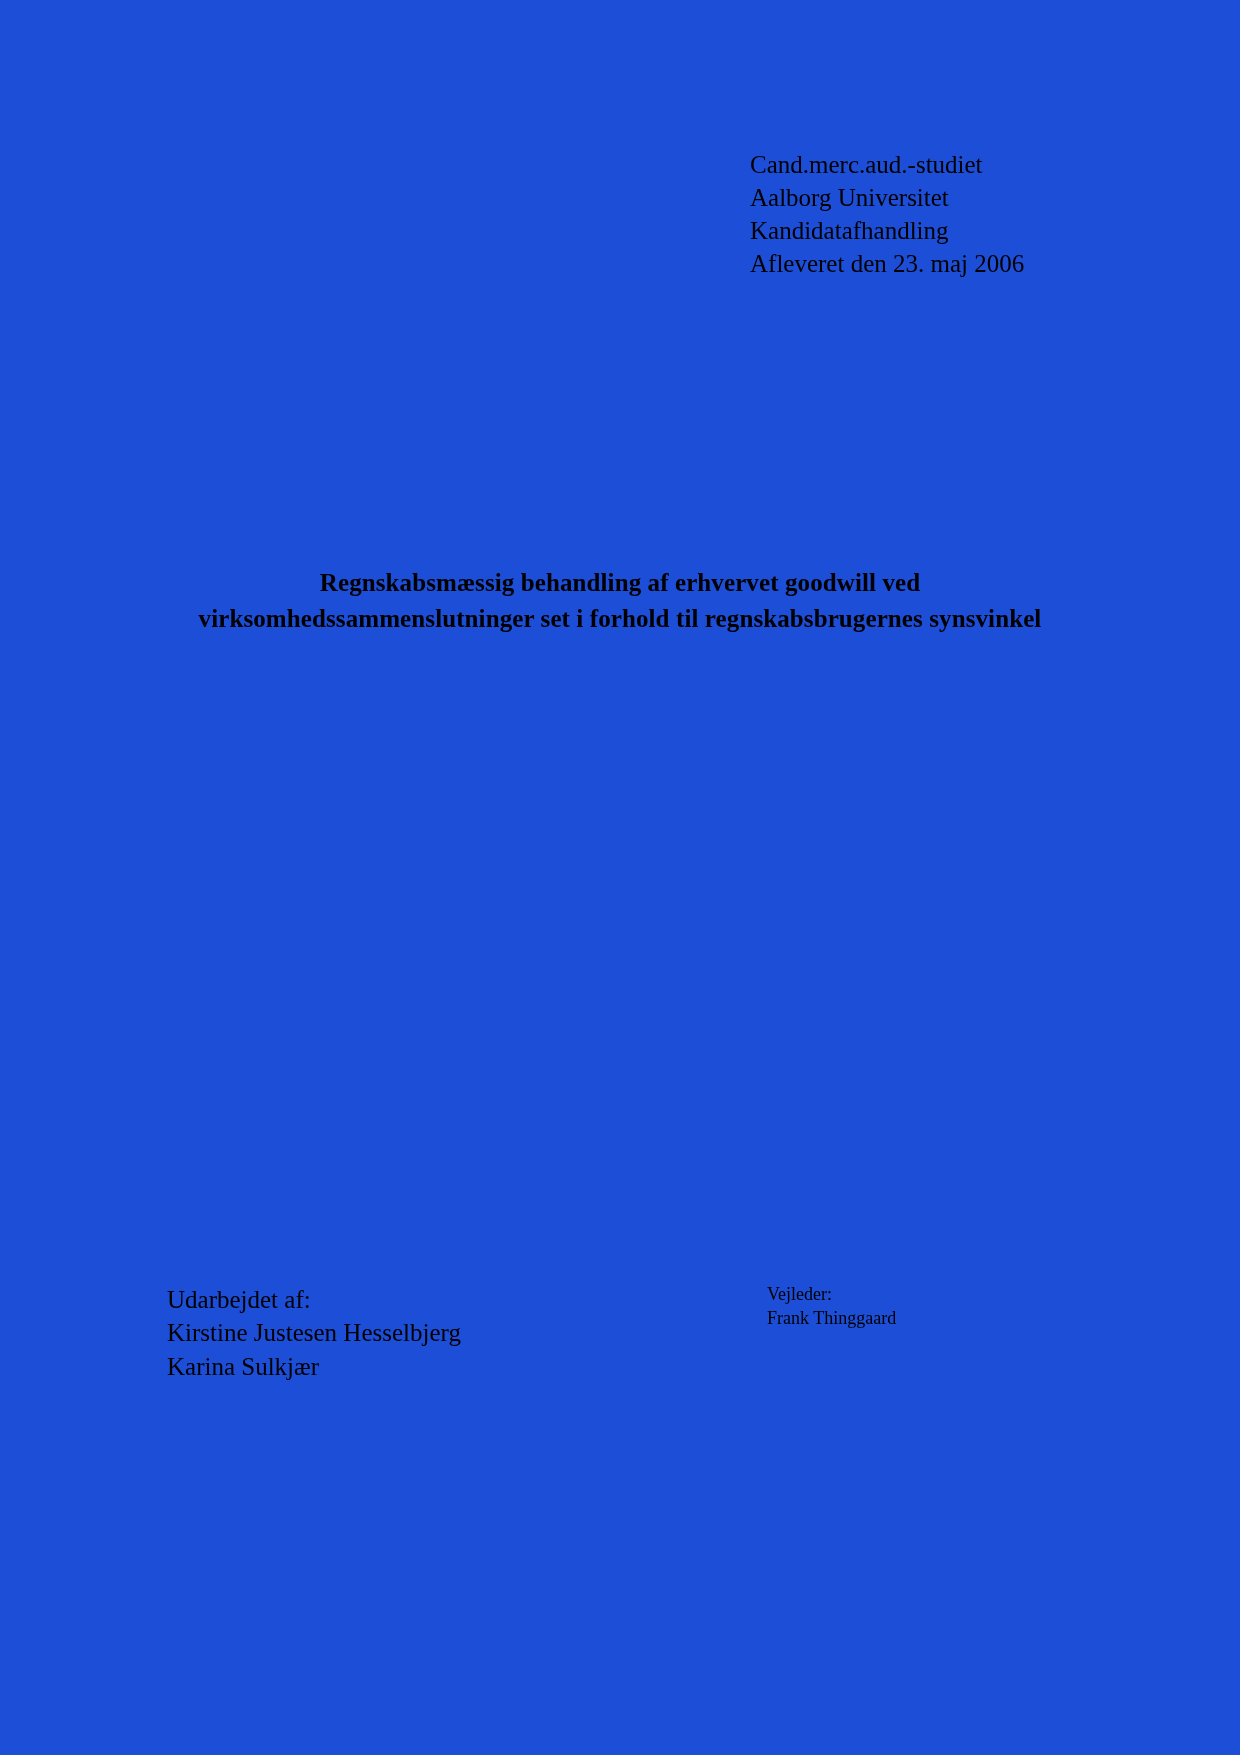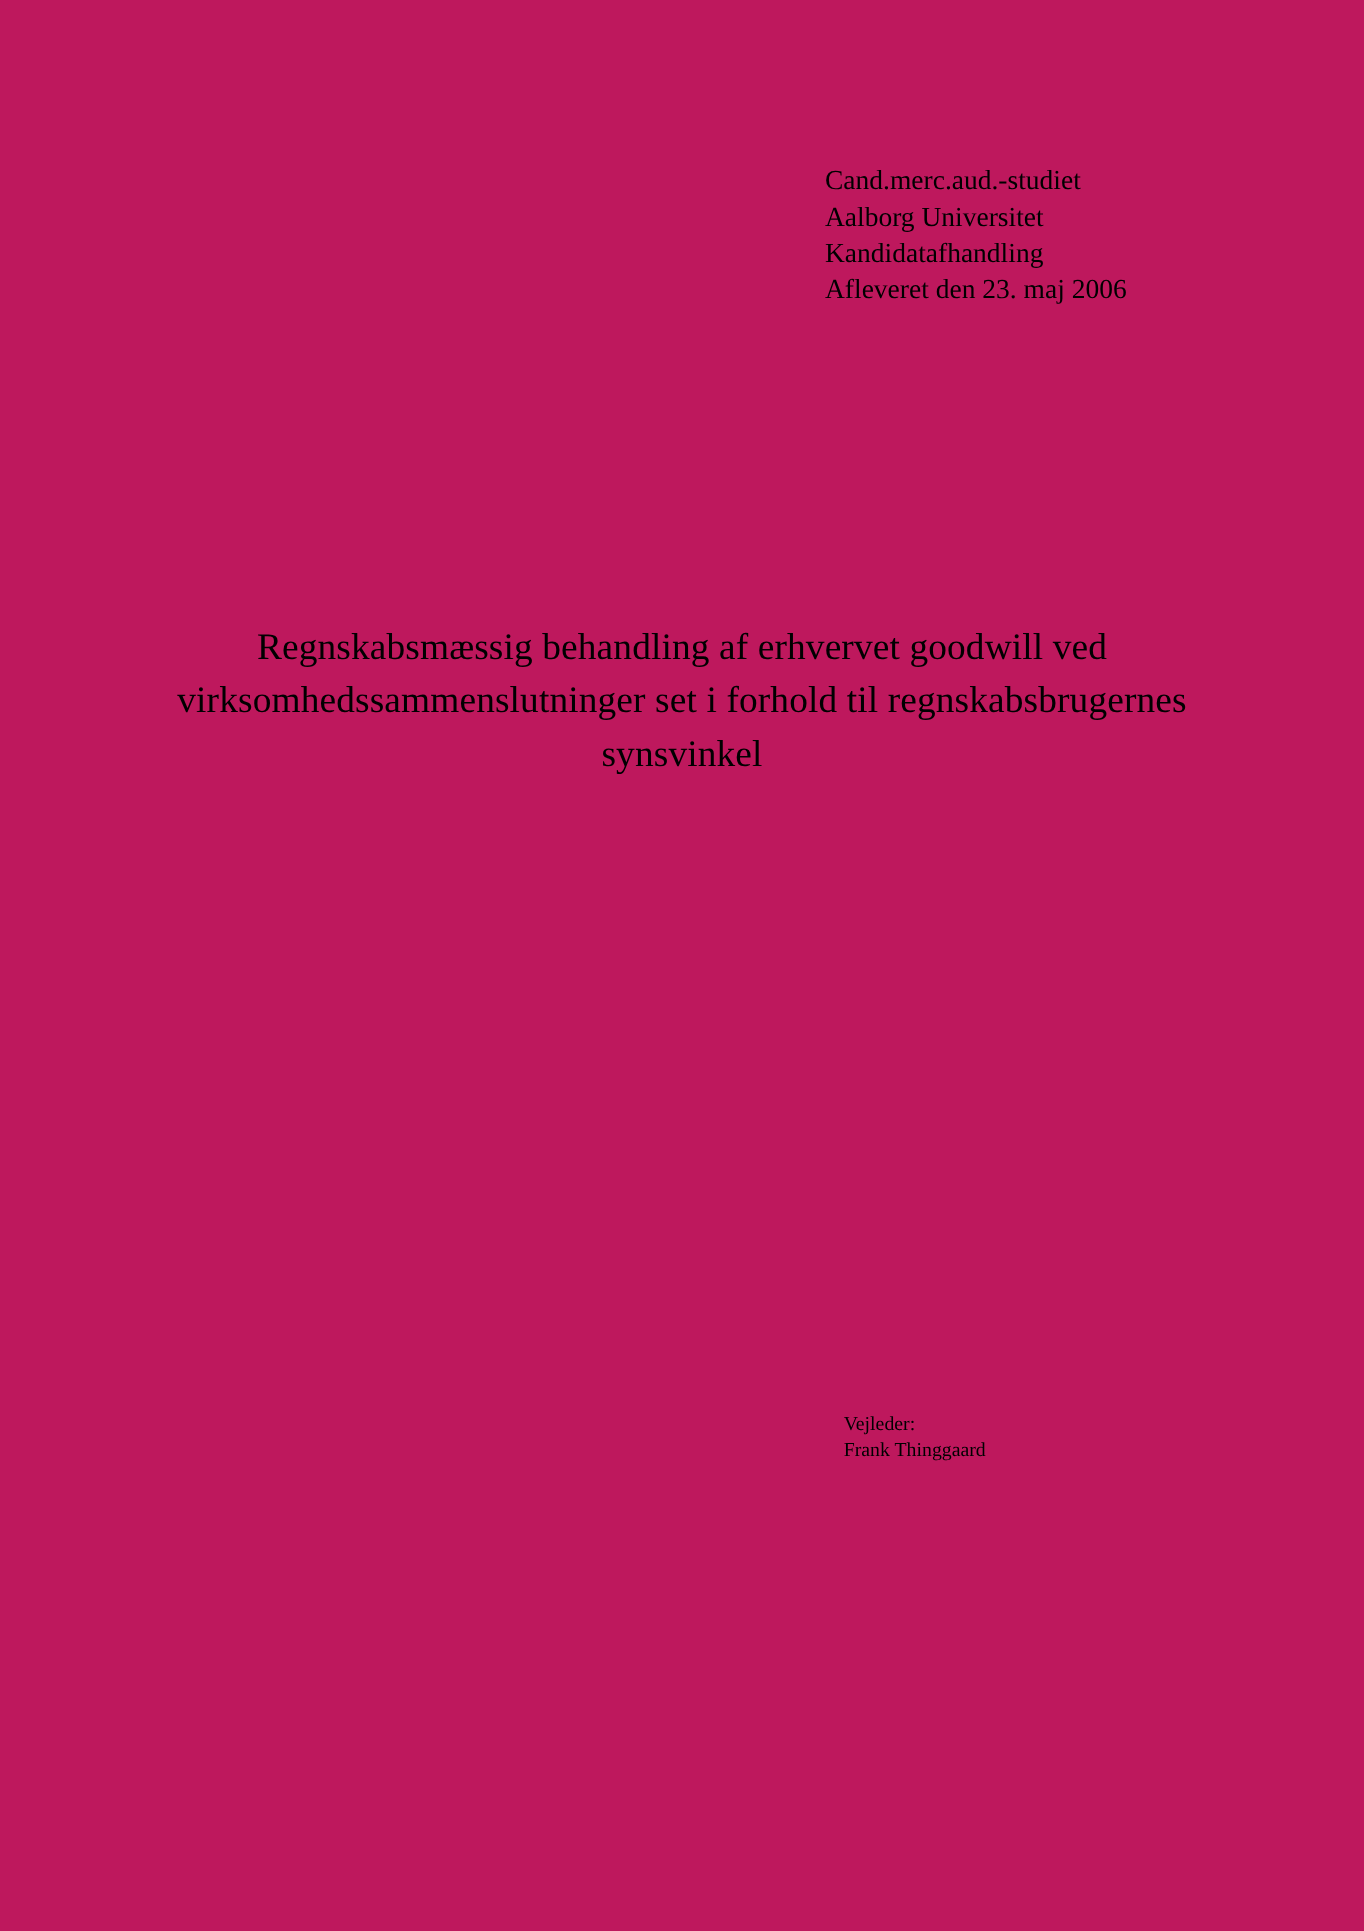--- a/index.html
+++ b/index.html
@@ -11,21 +11,21 @@
     width: 1240px;
     height: 1755px;
     position: relative;
     font-family: "Liberation Serif", serif;
     color: #000000;
     overflow: hidden;
   }
   .page {
     position: absolute;
     inset: 0;
-    background: #be185d;
+    background: #1d4ed8;
   }
 
   
   .header-block {
     position: absolute;
     top: 148px;
     left: 750px;
     width: 420px;
     font-size: 25px;
     line-height: 1.32;
@@ -35,22 +35,22 @@
     white-space: nowrap;
   }
 
   
   .title {
     position: absolute;
     top: 565px;
     left: 160px;
     width: 920px;
     text-align: center;
-    font-size: 34px;
-    font-weight: normal;
+    font-size: 25px;
+    font-weight: bold;
     line-height: 1.42;
     letter-spacing: 0.1px;
   }
 
   
   .authors {
     position: absolute;
     top: 1283px;
     left: 167px;
     width: 520px;
@@ -82,19 +82,24 @@
     <div>Kandidatafhandling</div>
     <div>Afleveret den 23. maj 2006</div>
   </div>
 
   <div class="title">
     <span>Regnskabsmæssig behandling af erhvervet goodwill</span>
     <span>ved virksomhedssammenslutninger set i forhold til</span>
     <span>regnskabsbrugernes synsvinkel</span>
   </div>
 
+  <div class="authors">
+    <div>Udarbejdet af:</div>
+    <div>Kirstine Justesen Hesselbjerg</div>
+    <div>Karina Sulkjær</div>
+  </div>
 
   <div class="supervisor">
     <div>Vejleder:</div>
     <div>Frank Thinggaard</div>
   </div>
 
 </div>
 
 </body></html>

